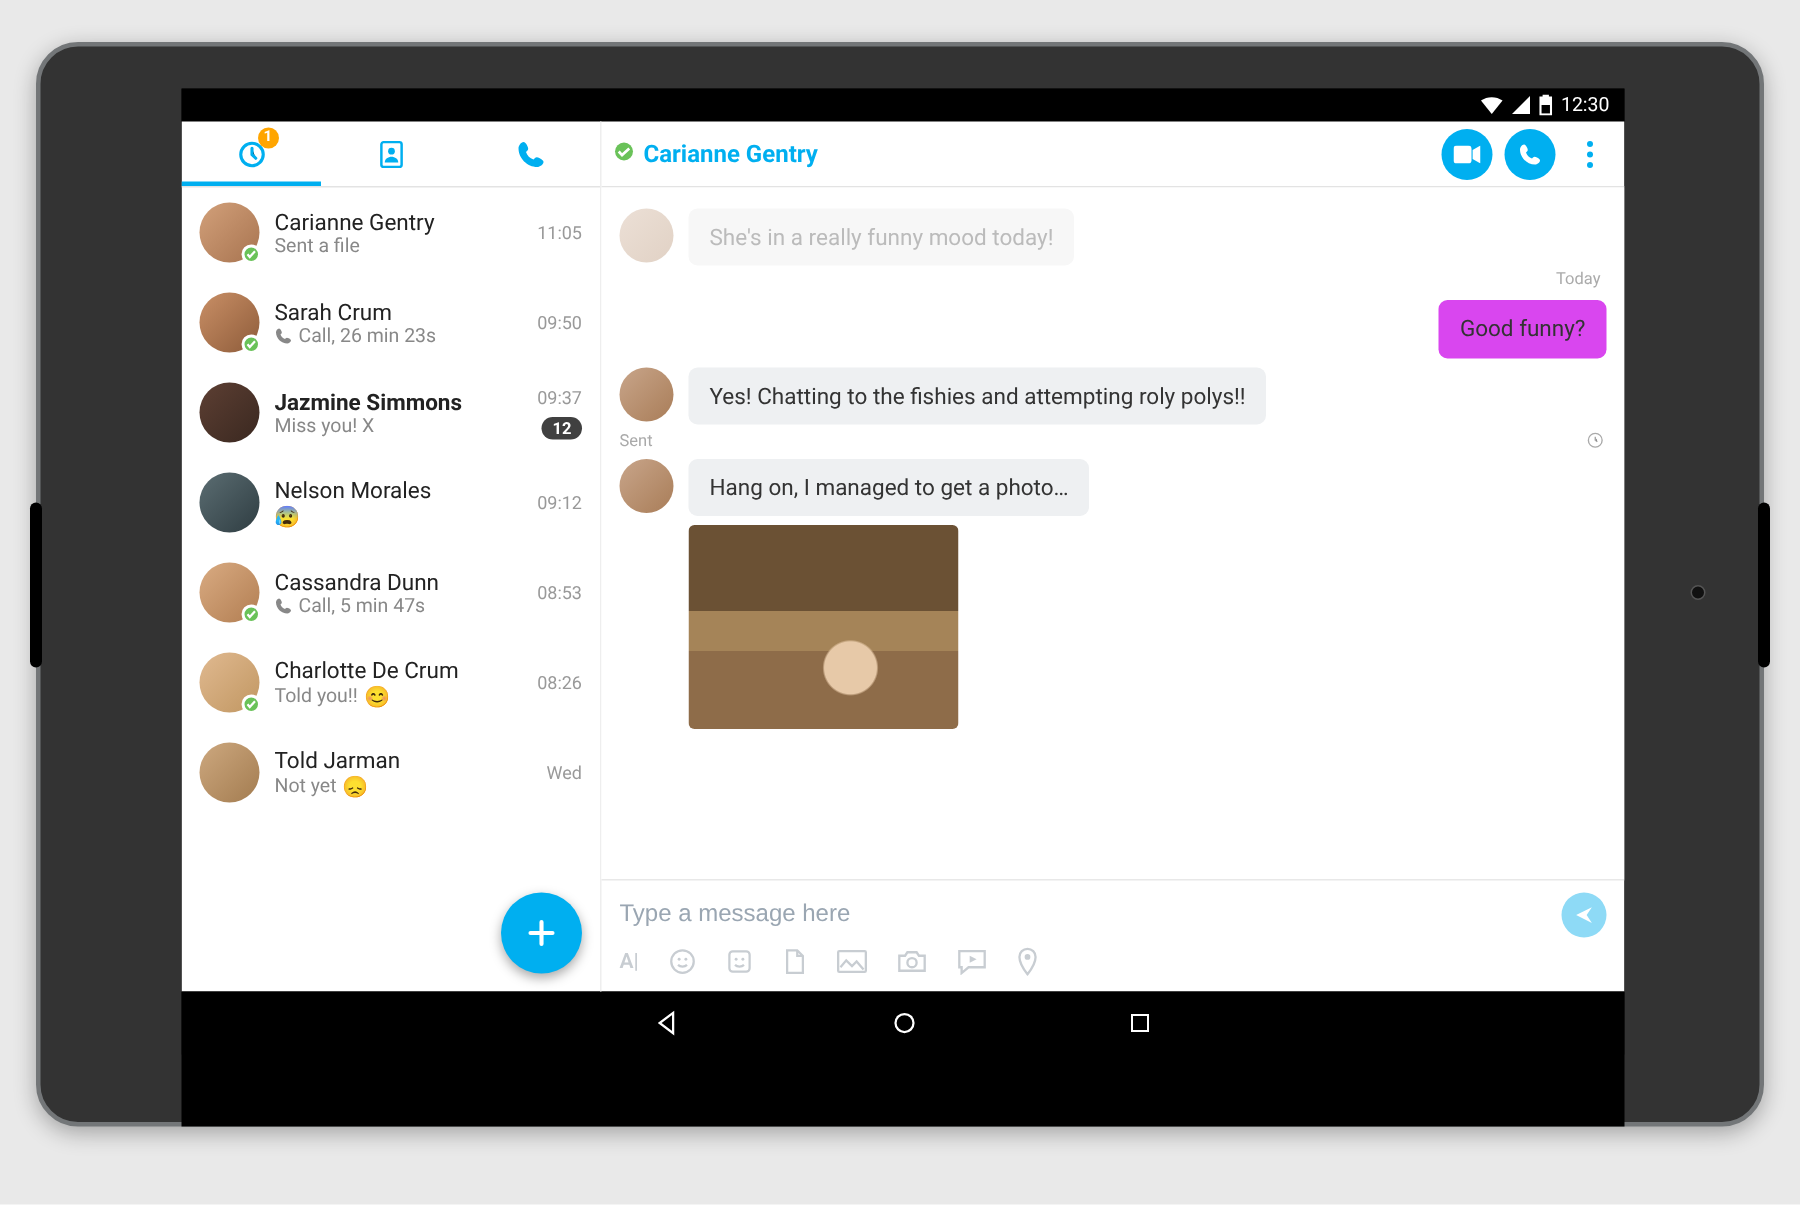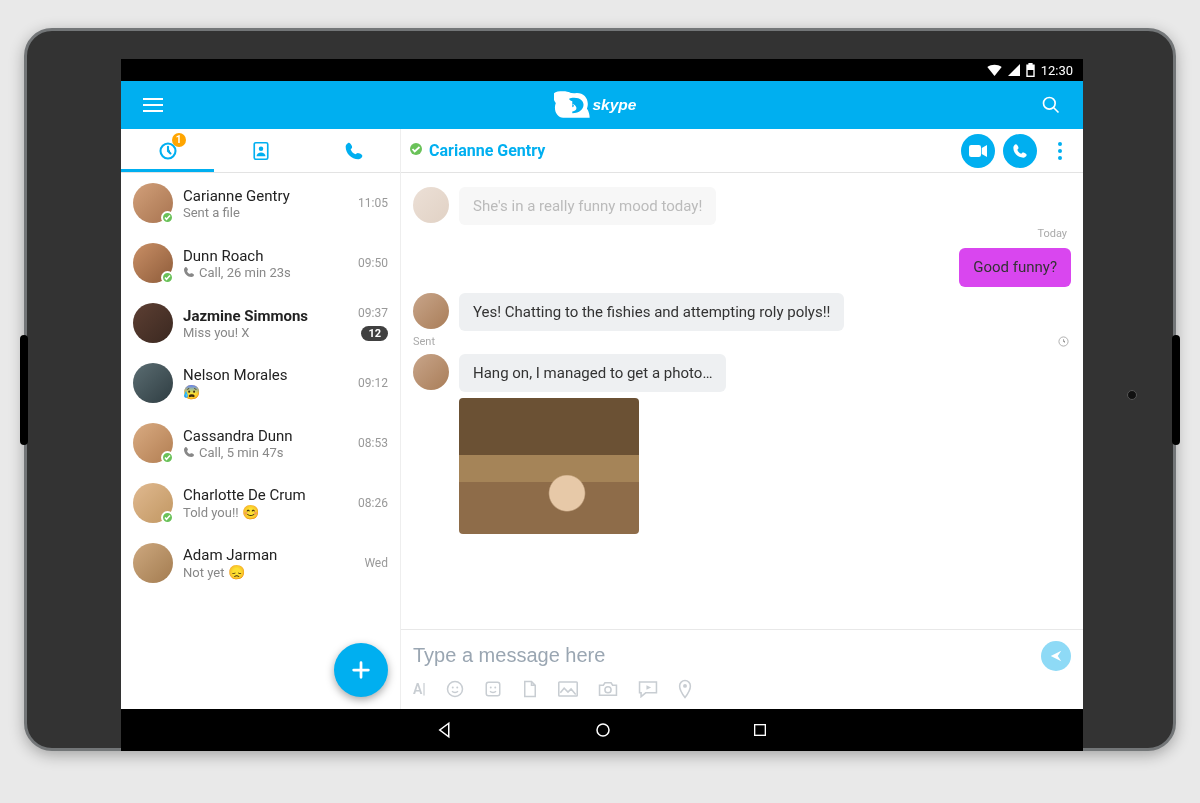--- a/index.html
+++ b/index.html
@@ -250,21 +250,21 @@
 
   .composer {
     border-top: 1px solid #e8e8e8;
     padding: 6px 12px 4px 12px;
   }
   .composer-top {
     display:flex; align-items:center; gap:10px;
   }
   .composer-input {
     flex:1; border:none; outline:none;
-    font-size: 20px; color:#333;
+    font-size: 16px; color:#333;
     padding: 8px 0;
   }
   .composer-input::placeholder { color: #9aa6b2; }
   .sendbtn {
     width:30px; height:30px; border-radius:50%;
     background:#8edaf6;
     display:flex; align-items:center; justify-content:center;
     cursor:pointer;
   }
   .composer-tools {
@@ -314,39 +314,20 @@
       </span>
       <span>
         <svg width="9" height="14" viewBox="0 0 12 20">
             <path fill="#fff" d="M3 0h6v2h3v18H0V2h3z"></path>
             <rect x="2" y="10" width="8" height="8" fill="#000"></rect>
           </svg>
       </span>
       <span>12:30</span>
     </div>
 
-    <div class="appbar">
-      <div class="menu">
-        <svg width="20" height="14" viewBox="0 0 20 14">
-            <path stroke="#fff" stroke-width="2" d="M0 1h20M0 7h20M0 13h20"></path>
-          </svg>
-      </div>
-      <div class="logo">
-        <svg width="96" height="30" viewBox="0 0 210 64">
-          <path fill="#fff" d="M20 2c13 0 20 6 20 6s4-2 10-2c14 0 24 10 24 24 0 6-2 10-2 10s6 7 6 20H20C10 60 2 50 2 38c0-6 2-10 2-10S-2 21-2 12 8 2 20 2z M40 50c30 0 34-34 4-34-16 0-18 10-8 12 20 4 16 22-4 18-8-2-10-8-4-10 16 6 22-6 6-8-18-2-18-22 4-22 12 0 16 6 10 10-12-6-22 4-8 8z"></path>
-          <text x="84" y="42" fill="#fff" font-family="Arial" font-size="34" font-weight="700" font-style="italic">skype</text>
-        </svg>
-      </div>
-      <div class="search">
-        <svg width="20" height="20" viewBox="0 0 24 24">
-            <circle cx="10" cy="10" r="7" fill="none" stroke="#fff" stroke-width="2"></circle>
-            <path stroke="#fff" stroke-width="2" d="M15 15l6 6"></path>
-          </svg>
-      </div>
-    </div>
 
     <div class="content">
 
       <div class="leftcol">
         <div class="tabs">
           <div class="tab active">
             <svg width="20" height="20" viewBox="0 0 24 24">
                 <circle cx="12" cy="12" r="9" fill="none" stroke="#00aff0" stroke-width="2.5"></circle>
                 <path stroke="#00aff0" stroke-width="2.5" stroke-linecap="round" d="M12 7v5l3 3"></path>
               </svg>
@@ -389,21 +370,21 @@
           <div class="convo">
             <div class="avatar-wrap">
                 <div class="avatar av1"></div>
               <div class="presence">
                   <svg width="7" height="7">
                     <path stroke="#fff" stroke-width="1.5" fill="none" d="M1 3.5l1.5 1.8L6 1.5"></path>
                   </svg>
                 </div>
               </div>
             <div class="convo-main">
-              <div class="convo-name">Dunn Roach</div>
+              <div class="convo-name">Sarah Crum</div>
               <div class="convo-sub">
                 <svg width="12" height="12" viewBox="0 0 24 24">
                     <path fill="#888" d="M6 2c1 0 2 1 3 3s1 3 0 4l-1 1c1 3 3 5 6 6l1-1c1-1 2-1 4 0s3 2 3 3c0 2-3 4-5 4C9 22 2 15 2 7c0-2 2-5 4-5z"></path>
                   </svg>
                 <span>Call, 26 min 23s</span>
               </div>
             </div>
             <div class="convo-side">
                 <span>09:50</span>
               </div>
@@ -480,21 +461,21 @@
             <div class="convo-side">
                 <span>08:26</span>
               </div>
           </div>
 
           <div class="convo">
             <div class="avatar-wrap">
                 <div class="avatar av6"></div>
               </div>
             <div class="convo-main">
-              <div class="convo-name">Adam Jarman</div>
+              <div class="convo-name">Told Jarman</div>
               <div class="convo-sub">
                   <span>Not yet</span> 
                   <span class="emoji">😞</span>
                 </div>
             </div>
             <div class="convo-side">
                 <span>Wed</span>
               </div>
           </div>
         </div>

